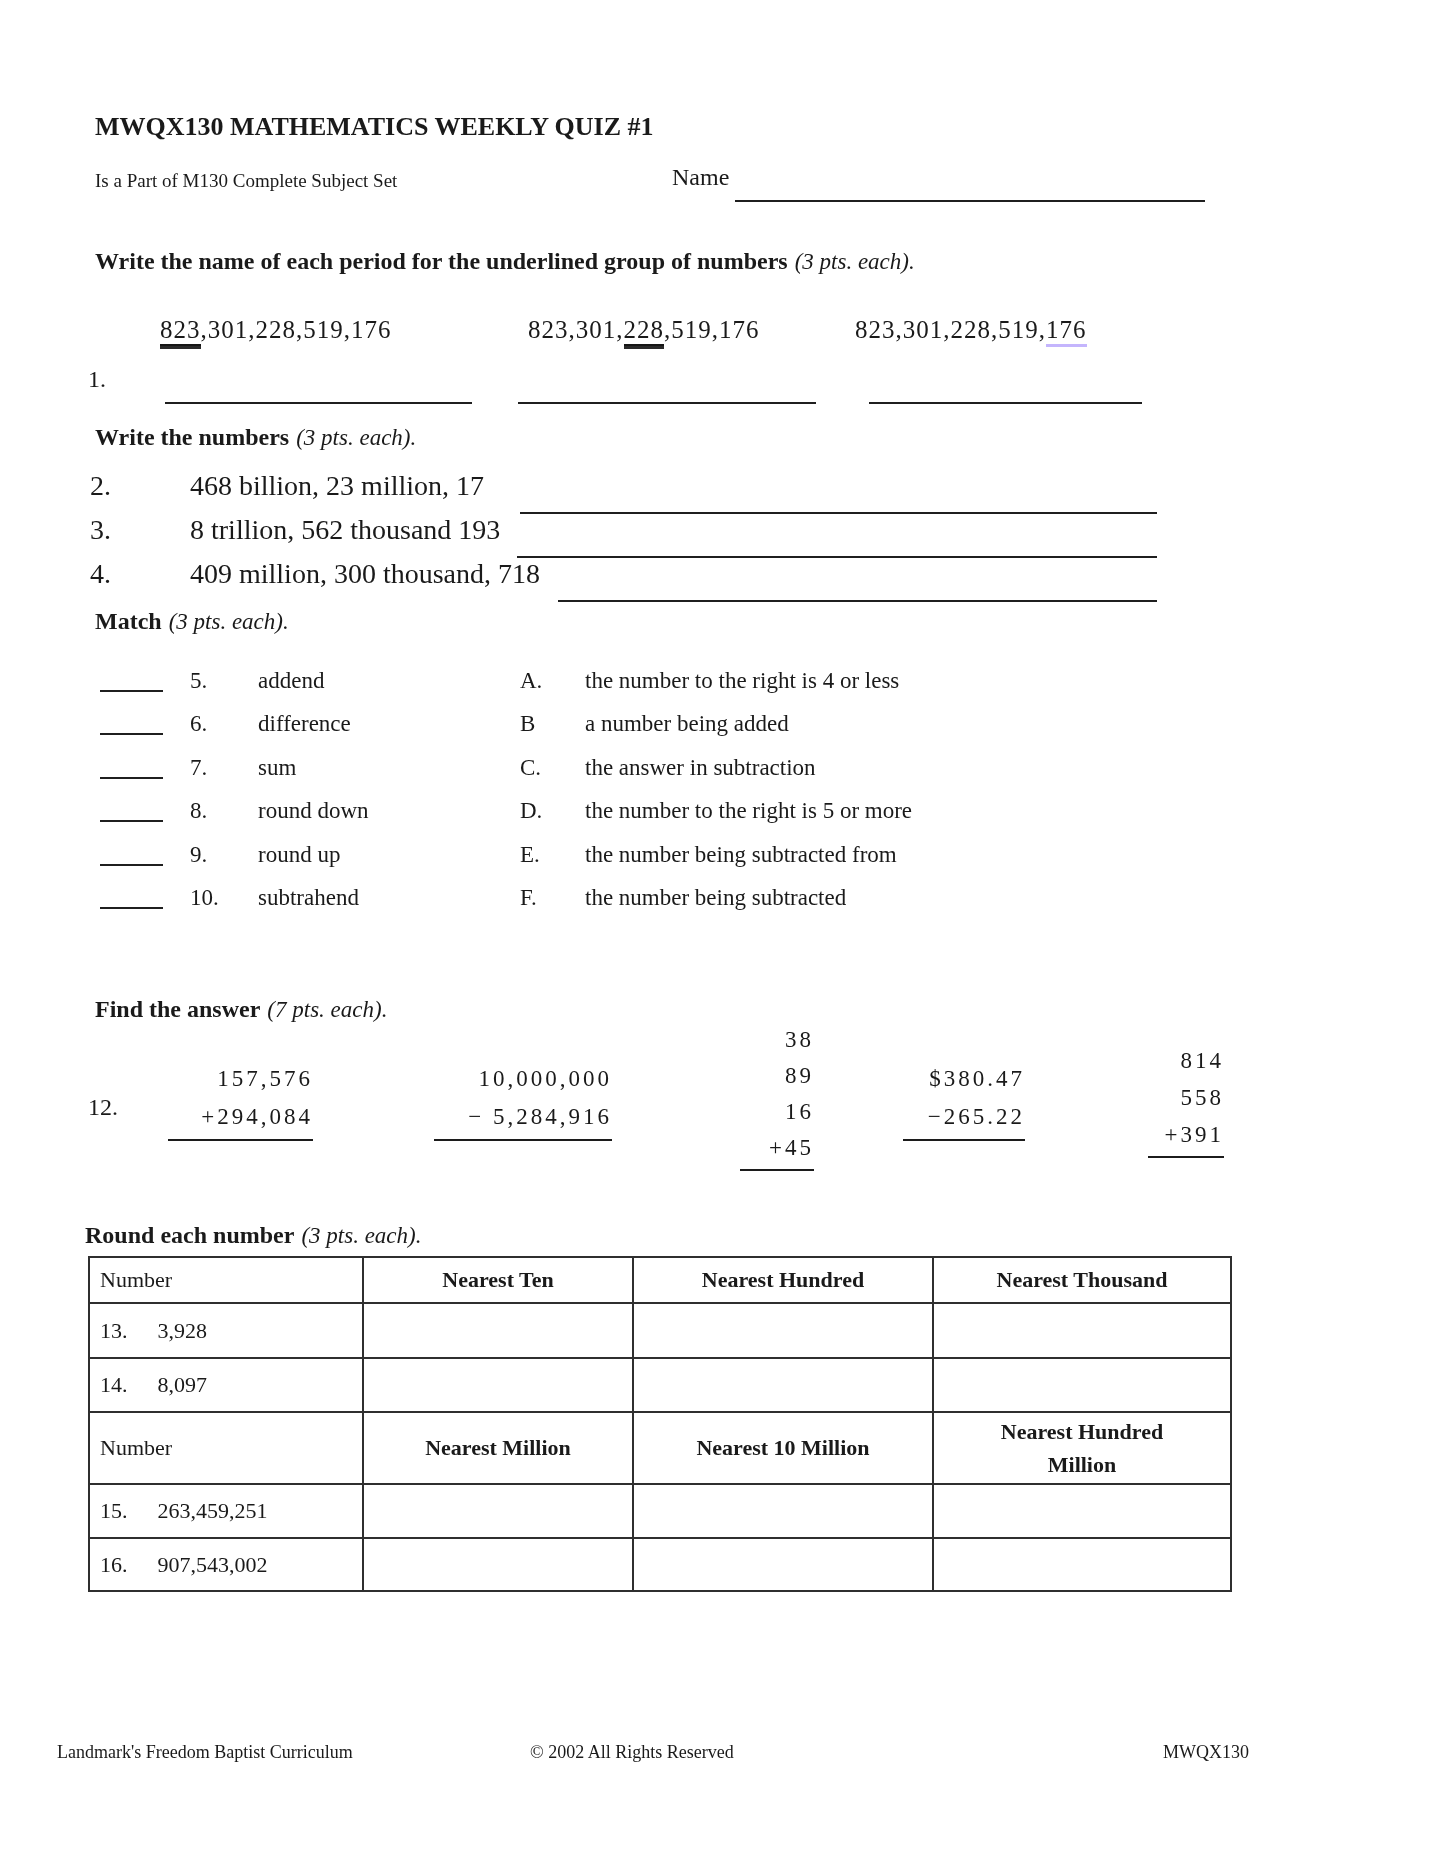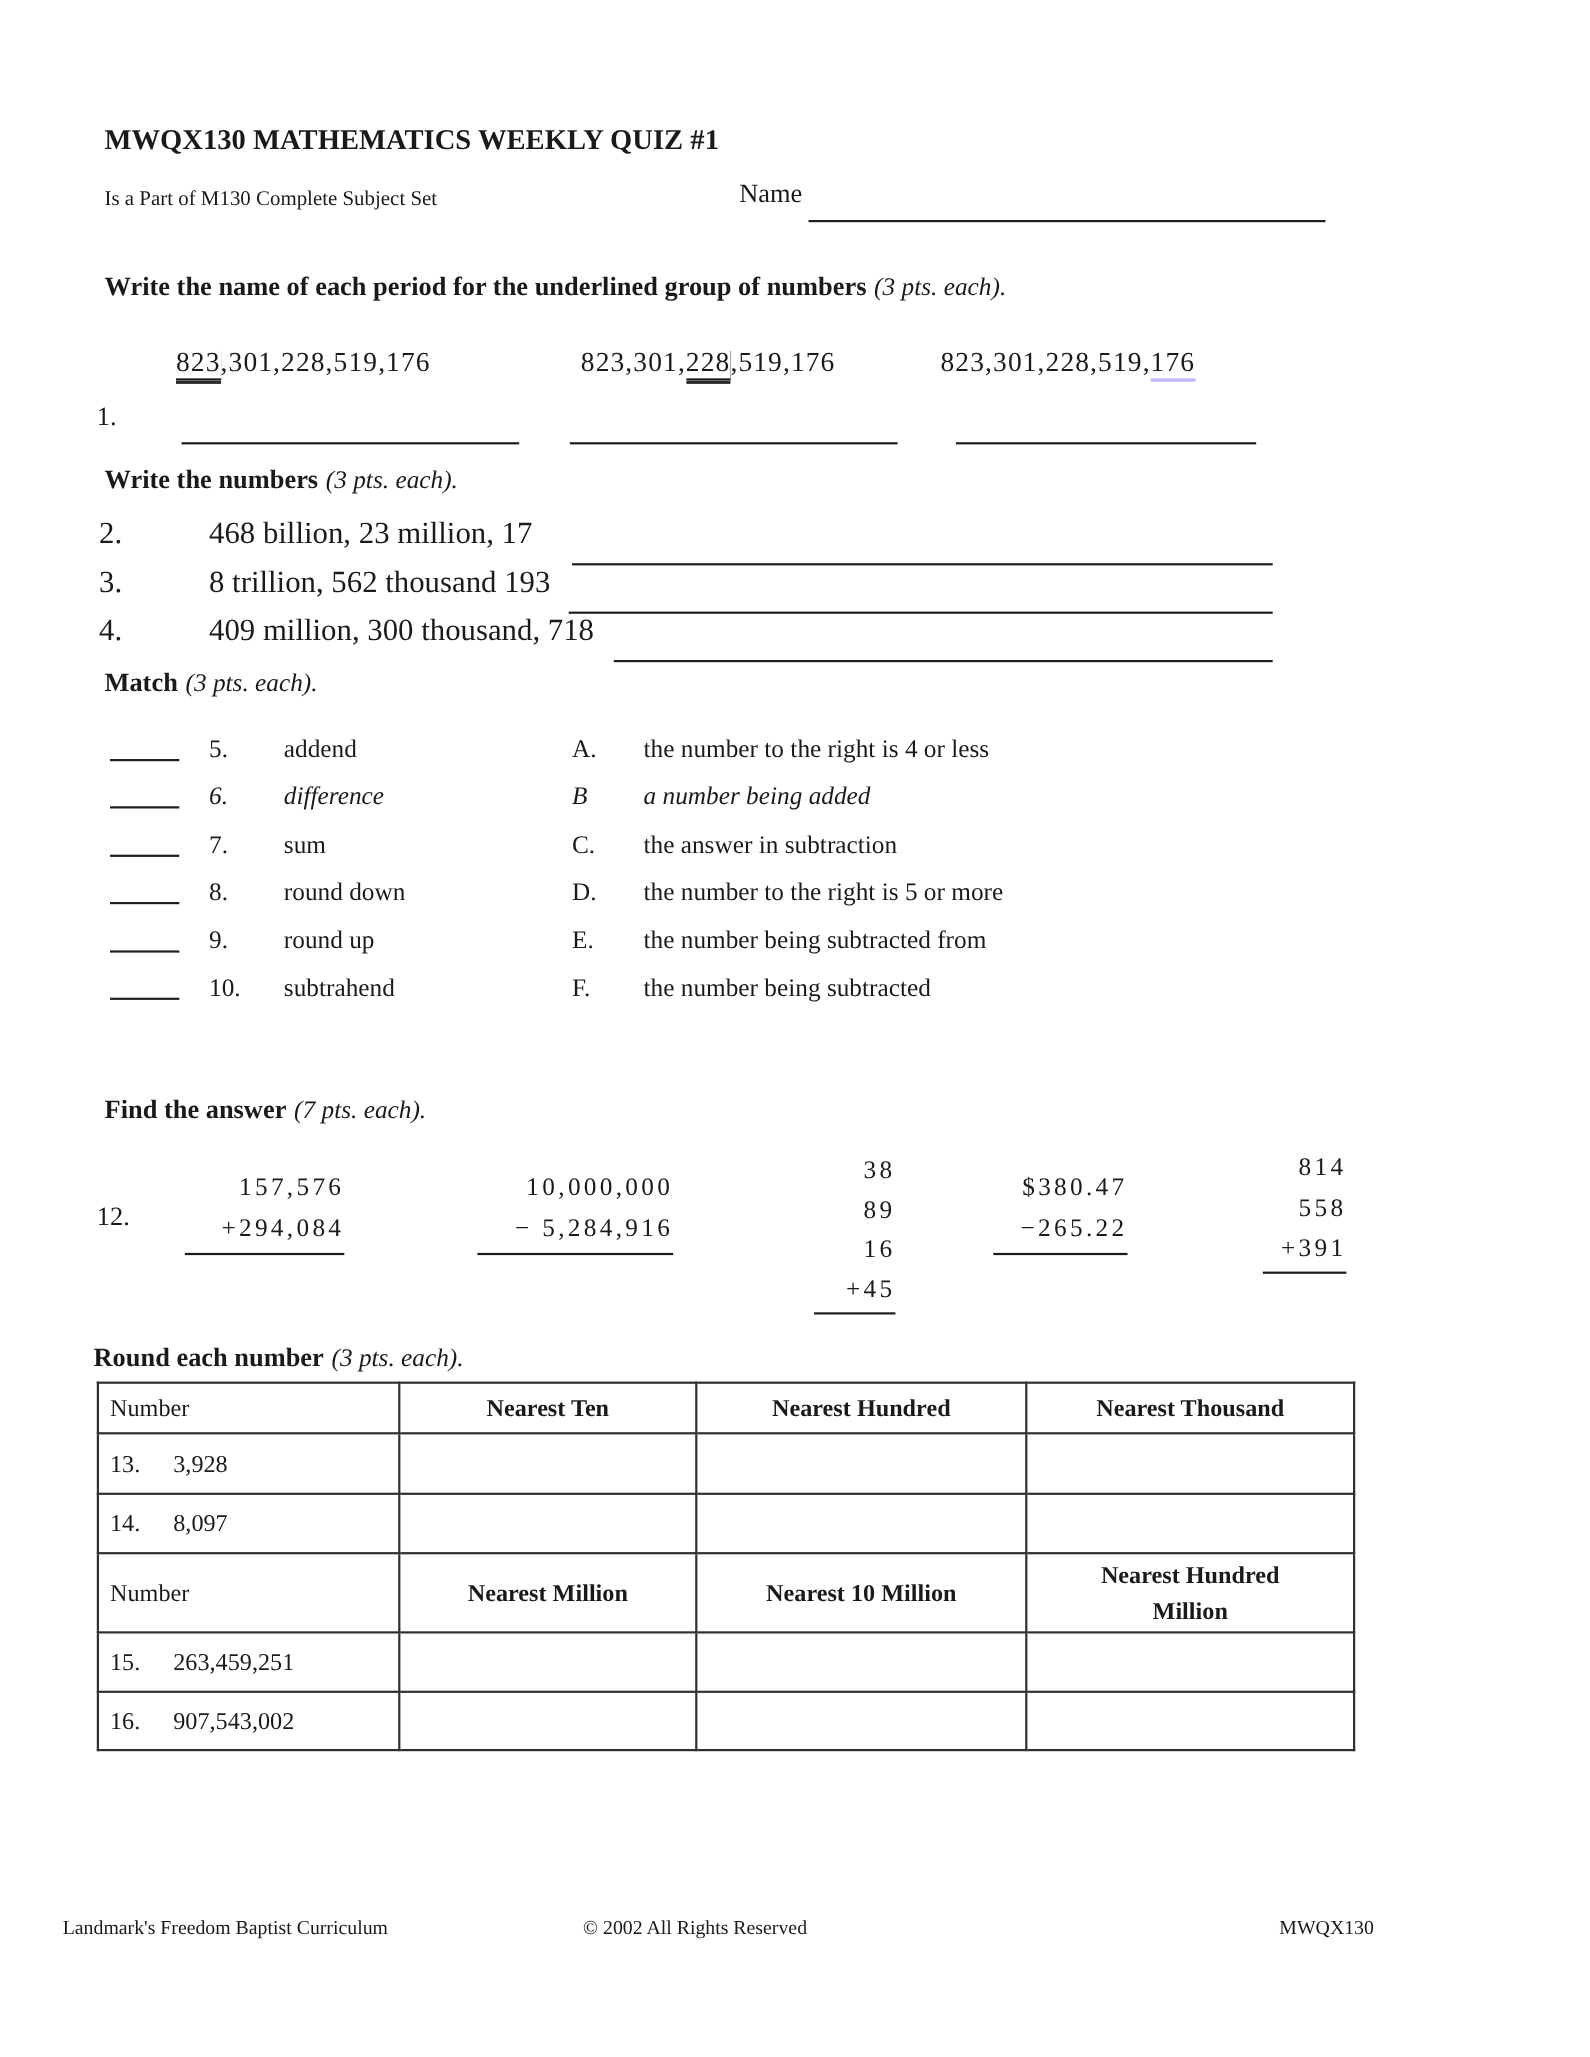--- a/index.html
+++ b/index.html
@@ -22,21 +22,21 @@
   .itemnum { font-size:24px; }
   .witem { font-size:28px; white-space:nowrap; }
   .wnum { display:inline-block; width:100px; }
   .mrow { position:absolute; left:100px; font-size:23px; white-space:nowrap; }
   .mblank { display:inline-block; width:63px; border-bottom:2px solid #1f1f1f; height:24px; vertical-align:-4px; }
   .mnum { display:inline-block; margin-left:27px; width:68px; }
   .mterm { display:inline-block; width:262px; }
   .mlet { display:inline-block; width:65px; }
   .prob { position:absolute; text-align:right; font-size:23px; letter-spacing:3px;
           line-height:38px; border-bottom:2px solid #1c1c1c; padding-bottom:3px; white-space:nowrap; }
-  .prob.tight { line-height:36px;margin-top:24px; }
+  .prob.tight { line-height:36px; }
   .prob.mid { line-height:37px; }
   table.round { position:absolute; left:88px; top:1256px; border-collapse:collapse; table-layout:fixed; }
   table.round td { border:2px solid #2f2f2f; vertical-align:middle; padding:0; }
   .th-b { font-weight:bold; font-size:22px; text-align:center; }
   .th-n { font-size:22px; text-align:left; padding-left:10px !important; font-weight:normal; }
   .cell-num { font-size:22px; padding-left:10px !important; }
   .cell-num .val { margin-left:30px; }
   .hdr-wrap { max-width:190px; margin:0 auto; line-height:1.5; }
   .footer-text { font-size:18px; white-space:nowrap; }
 </style>
@@ -83,21 +83,21 @@
   </div>
   <div class="blank" style="left:558px; top:600px; width:599px;"></div>
 
   <div class="abs heading" style="left:95px; top:608px;">
     <span>Match</span><span class="h-pts">(3 pts. each).</span>
   </div>
 
   <div class="mrow" style="top:666px;">
     <span class="mblank"></span><span class="mnum">5.</span><span class="mterm">addend</span><span class="mlet">A.</span><span class="mdef">the number to the right is 4 or less</span>
   </div>
-  <div class="mrow" style="top:709px;font-style:italic;">
+  <div class="mrow" style="top:709px;">
     <span class="mblank"></span><span class="mnum">6.</span><span class="mterm">difference</span><span class="mlet">B</span><span class="mdef">a number being added</span>
   </div>
   <div class="mrow" style="top:753px;">
     <span class="mblank"></span><span class="mnum">7.</span><span class="mterm">sum</span><span class="mlet">C.</span><span class="mdef">the answer in subtraction</span>
   </div>
   <div class="mrow" style="top:796px;">
     <span class="mblank"></span><span class="mnum">8.</span><span class="mterm">round down</span><span class="mlet">D.</span><span class="mdef">the number to the right is 5 or more</span>
   </div>
   <div class="mrow" style="top:840px;">
     <span class="mblank"></span><span class="mnum">9.</span><span class="mterm">round up</span><span class="mlet">E.</span><span class="mdef">the number being subtracted from</span>

